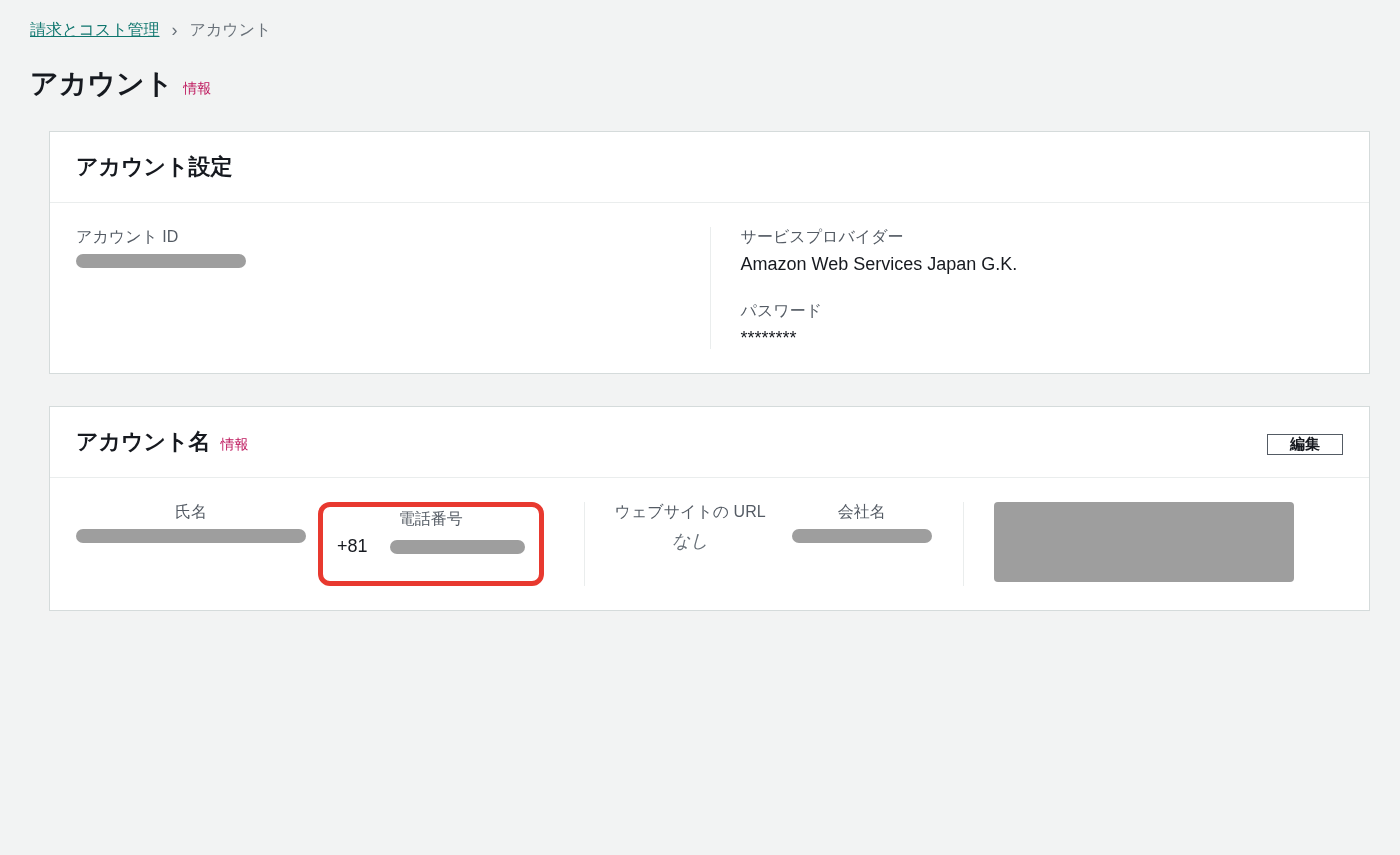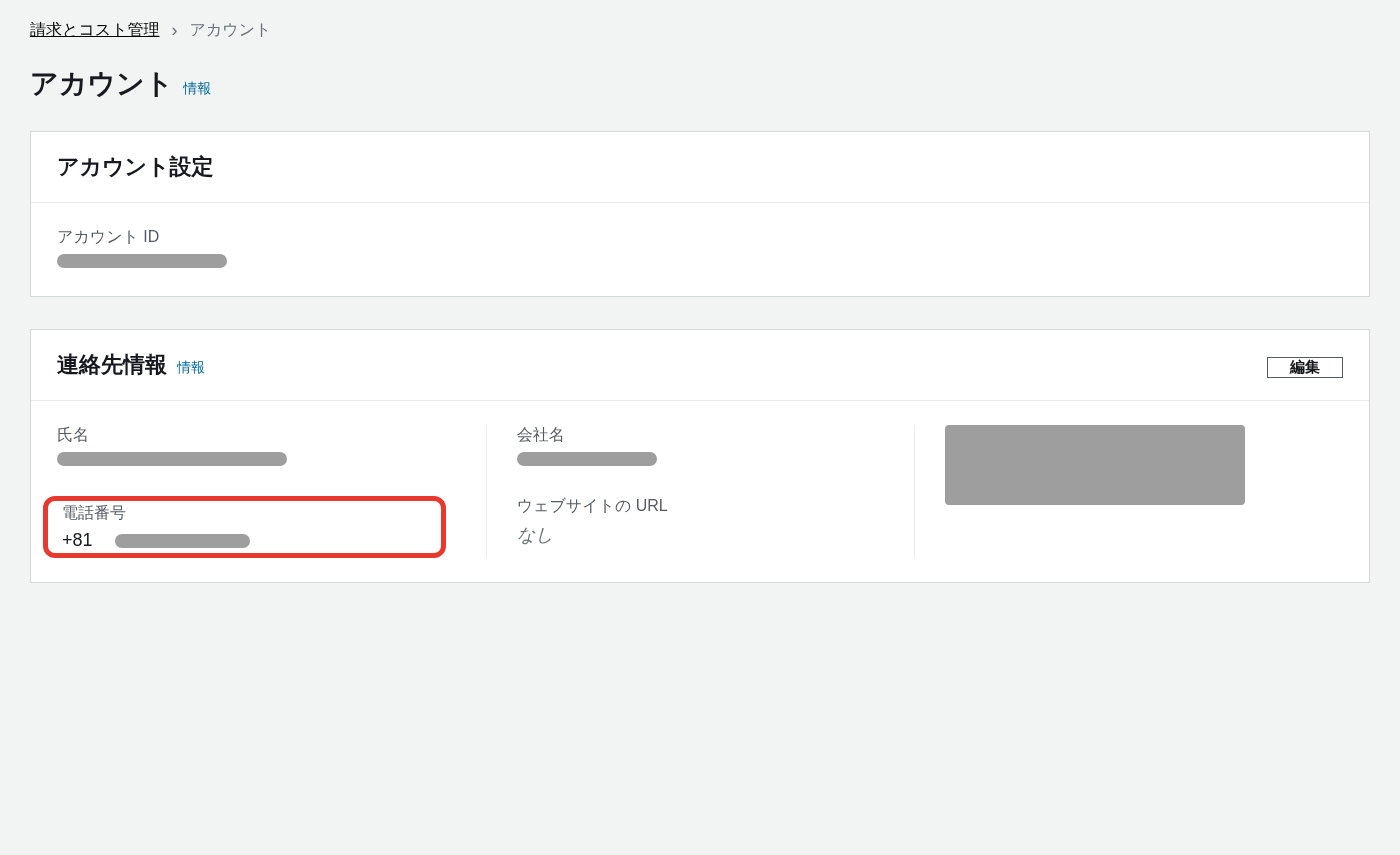--- a/index.html
+++ b/index.html
@@ -14,21 +14,21 @@
       padding: 20px 30px;
     }
     .breadcrumb {
       display: flex;
       align-items: center;
       gap: 12px;
       font-size: 16px;
       margin-bottom: 24px;
     }
     .breadcrumb-link {
-      color: #000000;
+      color: #0f766e;
       text-decoration: underline;
       cursor: pointer;
     }
     .breadcrumb-sep {
       color: #687078;
       font-size: 18px;
     }
     .breadcrumb-current {
       color: #687078;
     }
@@ -37,28 +37,29 @@
       align-items: baseline;
       gap: 10px;
       margin-bottom: 28px;
     }
     .page-title {
       font-size: 28px;
       font-weight: 700;
       color: #16191f;
     }
     .info-link {
-      color: #0369a1;
+      color: #be185d;
       font-size: 14px;
       cursor: pointer;
     }
     .card {
       background: #fff;
       border: 1px solid #d5dbdb;
       margin-bottom: 32px;
+      margin-left: 19px;
     }
     .card-header {
       padding: 20px 26px;
       border-bottom: 1px solid #eaeded;
       display: flex;
       align-items: baseline;
       justify-content: space-between;
     }
     .card-header-left {
       display: flex;
@@ -113,24 +114,25 @@
       border-radius: 4px;
       width: 300px;
       height: 80px;
     }
     .contact-grid {
       display: grid;
       grid-template-columns: 1fr 1fr 1fr;
     }
     .contact-col {
       display: flex;
-      flex-direction: column;
+      flex-direction: row;
       gap: 26px;
       padding-left: 30px;
       border-left: 1px solid #eaeded;
+      text-align: center;
     }
     .contact-col:first-child {
       padding-left: 0;
       border-left: none;
     }
     .field-group {
       display: flex;
       flex-direction: column;
     }
     .phone-row {
@@ -182,28 +184,38 @@
     </div>
   </div>
   <div class="card-body">
     <div class="settings-grid">
       <div class="settings-col">
         <div class="field-group">
           <div class="field-label">アカウント ID</div>
           <div><span class="redacted w170"></span></div>
         </div>
       </div>
+      <div class="settings-col right">
+        <div class="field-group">
+          <div class="field-label">サービスプロバイダー</div>
+          <div class="field-value">Amazon Web Services Japan G.K.</div>
+        </div>
+        <div class="field-group">
+          <div class="field-label">パスワード</div>
+          <div class="field-value">********</div>
+        </div>
+      </div>
     </div>
   </div>
 </section>
 
 <section class="card">
   <div class="card-header">
     <div class="card-header-left">
-      <h2 class="card-title">連絡先情報</h2>
+      <h2 class="card-title">アカウント名</h2>
       <span class="info-link">情報</span>
     </div>
     <button class="edit-btn">編集</button>
   </div>
   <div class="card-body">
     <div class="contact-grid">
       <div class="contact-col">
         <div class="field-group">
           <div class="field-label">氏名</div>
           <div><span class="redacted w230"></span></div>
@@ -213,27 +225,27 @@
             <div class="field-label">電話番号</div>
             <div class="phone-row">
               <span>+81</span>
               <span class="redacted w135"></span>
             </div>
           </div>
         </div>
       </div>
       <div class="contact-col">
         <div class="field-group">
+          <div class="field-label">ウェブサイトの URL</div>
+          <div class="none-value">なし</div>
+        </div>
+        <div class="field-group">
           <div class="field-label">会社名</div>
           <div><span class="redacted w140"></span></div>
         </div>
-        <div class="field-group">
-          <div class="field-label">ウェブサイトの URL</div>
-          <div class="none-value">なし</div>
-        </div>
       </div>
       <div class="contact-col">
         <div class="field-group">
           <div><span class="redacted-address"></span></div>
         </div>
       </div>
     </div>
   </div>
 </section>
 

